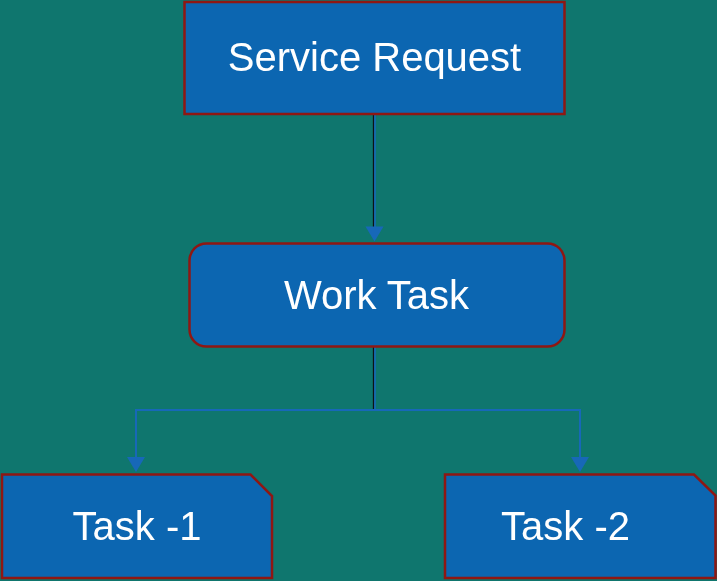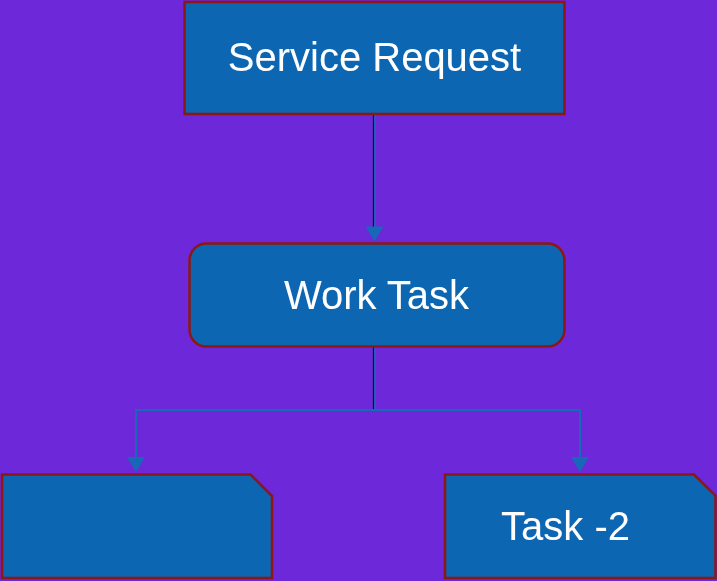--- a/index.html
+++ b/index.html
@@ -1,20 +1,20 @@
 <!DOCTYPE html>
 <html><head>
 <meta charset="utf-8">
 <style>
   html, body { margin: 0; padding: 0; background: #ffffff; }
   .canvas {
     position: relative;
     width: 717px;
     height: 581px;
-    background: #6d28d9;
+    background: #0f766e;
     overflow: hidden;
     font-family: "Liberation Sans", sans-serif;
   }
   .layer-svg {
     position: absolute;
     left: 0; top: 0;
     width: 717px; height: 581px;
   }
   .node-label {
     position: absolute;
@@ -61,16 +61,17 @@
 
     <polygon points="2,474.5 250.5,474.5 272,496 272,578 2,578" stroke-width="2.5" fill="#0c66b1" stroke="#8f1713"></polygon>
 
     <polygon points="445,474.5 694,474.5 715.5,495.5 715.5,578 445,578" stroke-width="2.5" fill="#0c66b1" stroke="#8f1713"></polygon>
   </svg>
 
   <div class="node-label lbl-service-request">Service Request</div>
 
   <div class="node-label lbl-work-item">Work Task</div>
 
+  <div class="node-label lbl-task-1">Task -1</div>
 
   <div class="node-label lbl-task-2">Task -2</div>
 
 </div>
 
 </body></html>

